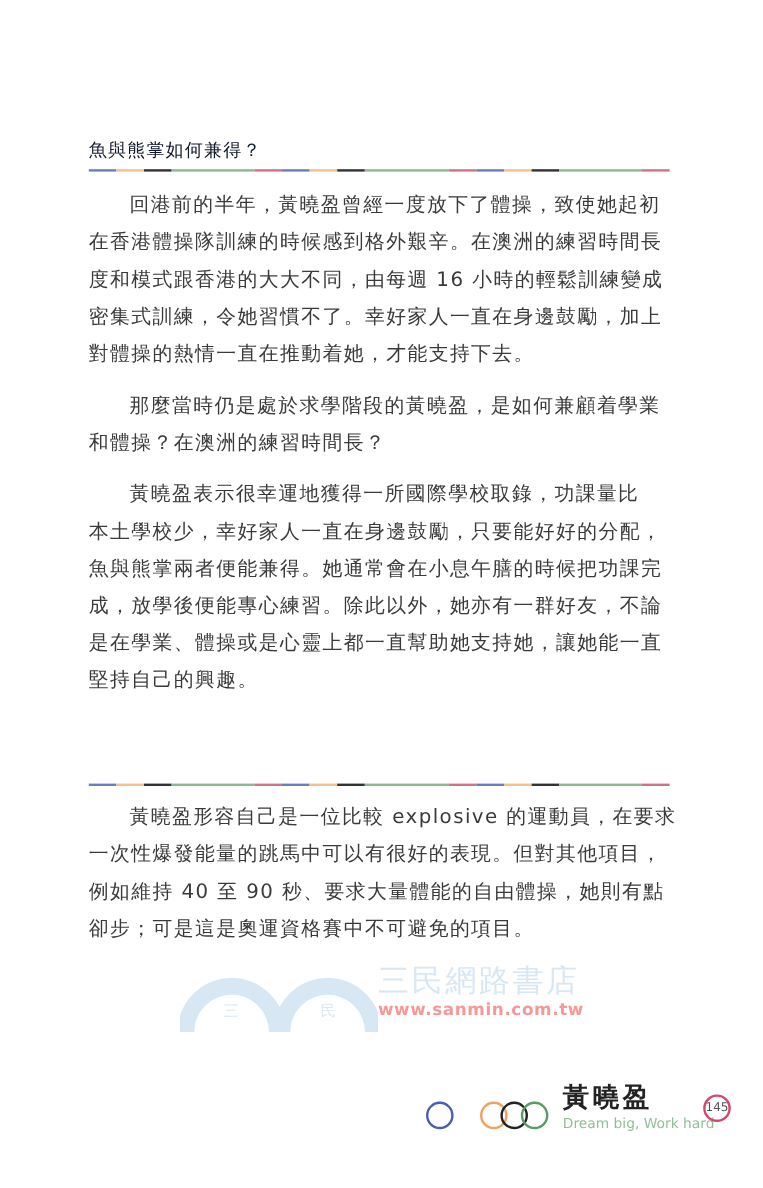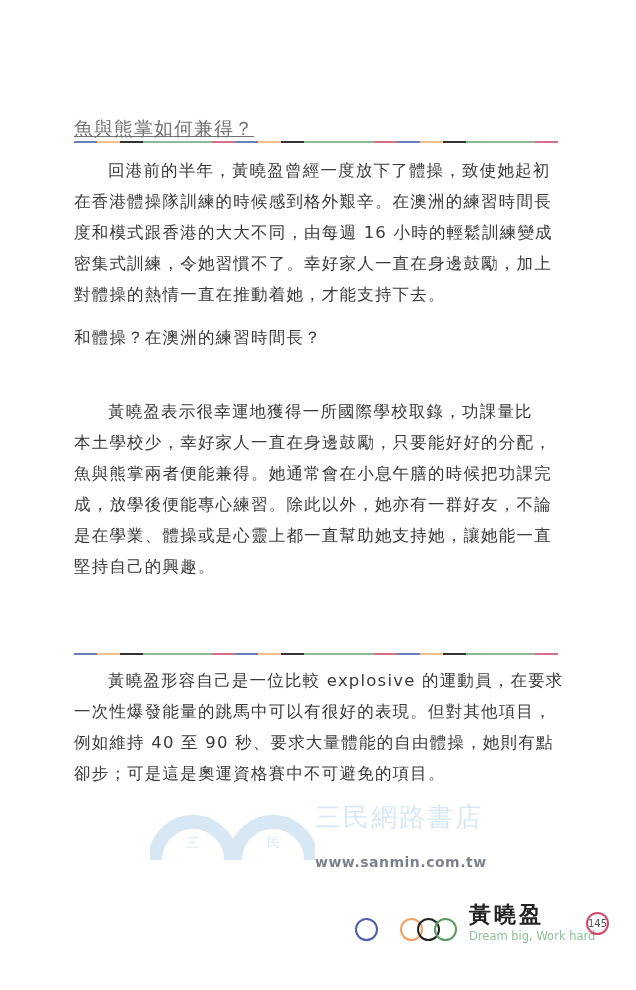--- a/index.html
+++ b/index.html
@@ -1,33 +1,33 @@
 <!DOCTYPE html>
 <html><head>
 <meta charset="utf-8">
 <style>
   html, body { margin: 0; padding: 0; background: #ffffff; }
   body { width: 636px; height: 990px; position: relative; overflow: hidden;
          font-family: "DejaVu Sans", "Liberation Sans", sans-serif; color: #3a3a3a; }
   .page { position: absolute; left: 0; top: 0; width: 636px; height: 990px; }
 
-  .heading { position: absolute; left: 74px; font-size: 19px; color: #737373; letter-spacing: 1px; text-decoration: underline; }
+  .heading { position: absolute; left: 74px; font-size: 15px; color: #0f172a; letter-spacing: 1px; }
   .heading-rule { position: absolute; left: 74px; width: 484px; height: 2px; display: flex; }
   .heading-rule span { flex: 1 1 auto; height: 2px; }
 
   .para { position: absolute; left: 74px; width: 490px; font-size: 16.5px; line-height: 31px;
           color: #3a3a3a; letter-spacing: 1.2px; }
   .para .line { display: block; white-space: nowrap; }
   .indent { padding-left: 34px; }
 
   .watermark { position: absolute; left: 150px; top: 800px; width: 350px; height: 60px; opacity: 0.55; }
   .wm-text-cn { position: absolute; left: 165px; top: 0px; font-family: "DejaVu Serif", serif;
                 font-size: 26px; color: #b8d4ec; letter-spacing: 2px; }
-  .wm-text-url { position: absolute; left: 165px; top: 34px; font-size: 14px; color: #0f172a;
-                 font-weight: bold; letter-spacing: 0.5px; margin-top: 20px; }
+  .wm-text-url { position: absolute; left: 165px; top: 34px; font-size: 14px; color: #ef4444;
+                 font-weight: bold; letter-spacing: 0.5px; }
 
   .footer { position: absolute; left: 0; top: 900px; width: 636px; height: 60px; }
   .ring { position: absolute; width: 23px; height: 23px; border-radius: 50%; border: 2px solid; box-sizing: border-box; }
   .footer-name { position: absolute; left: 469px; top: 0px; font-family: "DejaVu Serif", serif;
                  font-size: 22px; font-weight: bold; color: #222; letter-spacing: 3px; }
   .footer-slogan { position: absolute; left: 469px; top: 29px; font-size: 11.5px; color: #8fbf98; }
   .page-num { position: absolute; left: 586px; top: 12px; width: 23px; height: 23px; border-radius: 50%;
               border: 2px solid #d4486e; box-sizing: border-box; font-size: 10px; color: #555;
               display: flex; align-items: center; justify-content: center; }
 </style>
@@ -57,20 +57,21 @@
 
   <div class="para" style="top:155px;">
     <span class="line indent">回港前的半年，黃曉盈曾經一度放下了體操，致使她起初</span>
     <span class="line">在香港體操隊訓練的時候感到格外艱辛。在澳洲的練習時間長</span>
     <span class="line">度和模式跟香港的大大不同，由每週 16 小時的輕鬆訓練變成</span>
     <span class="line">密集式訓練，令她習慣不了。幸好家人一直在身邊鼓勵，加上</span>
     <span class="line">對體操的熱情一直在推動着她，才能支持下去。</span>
   </div>
 
   <div class="para" style="top:322px;">
+    <span class="line indent">那麼當時仍是處於求學階段的黃曉盈，是如何兼顧着學業</span>
     <span class="line">和體操？在澳洲的練習時間長？</span>
   </div>
 
   <div class="para" style="top:396px;">
     <span class="line indent">黃曉盈表示很幸運地獲得一所國際學校取錄，功課量比</span>
     <span class="line">本土學校少，幸好家人一直在身邊鼓勵，只要能好好的分配，</span>
     <span class="line">魚與熊掌兩者便能兼得。她通常會在小息午膳的時候把功課完</span>
     <span class="line">成，放學後便能專心練習。除此以外，她亦有一群好友，不論</span>
     <span class="line">是在學業、體操或是心靈上都一直幫助她支持她，讓她能一直</span>
     <span class="line">堅持自己的興趣。</span>

